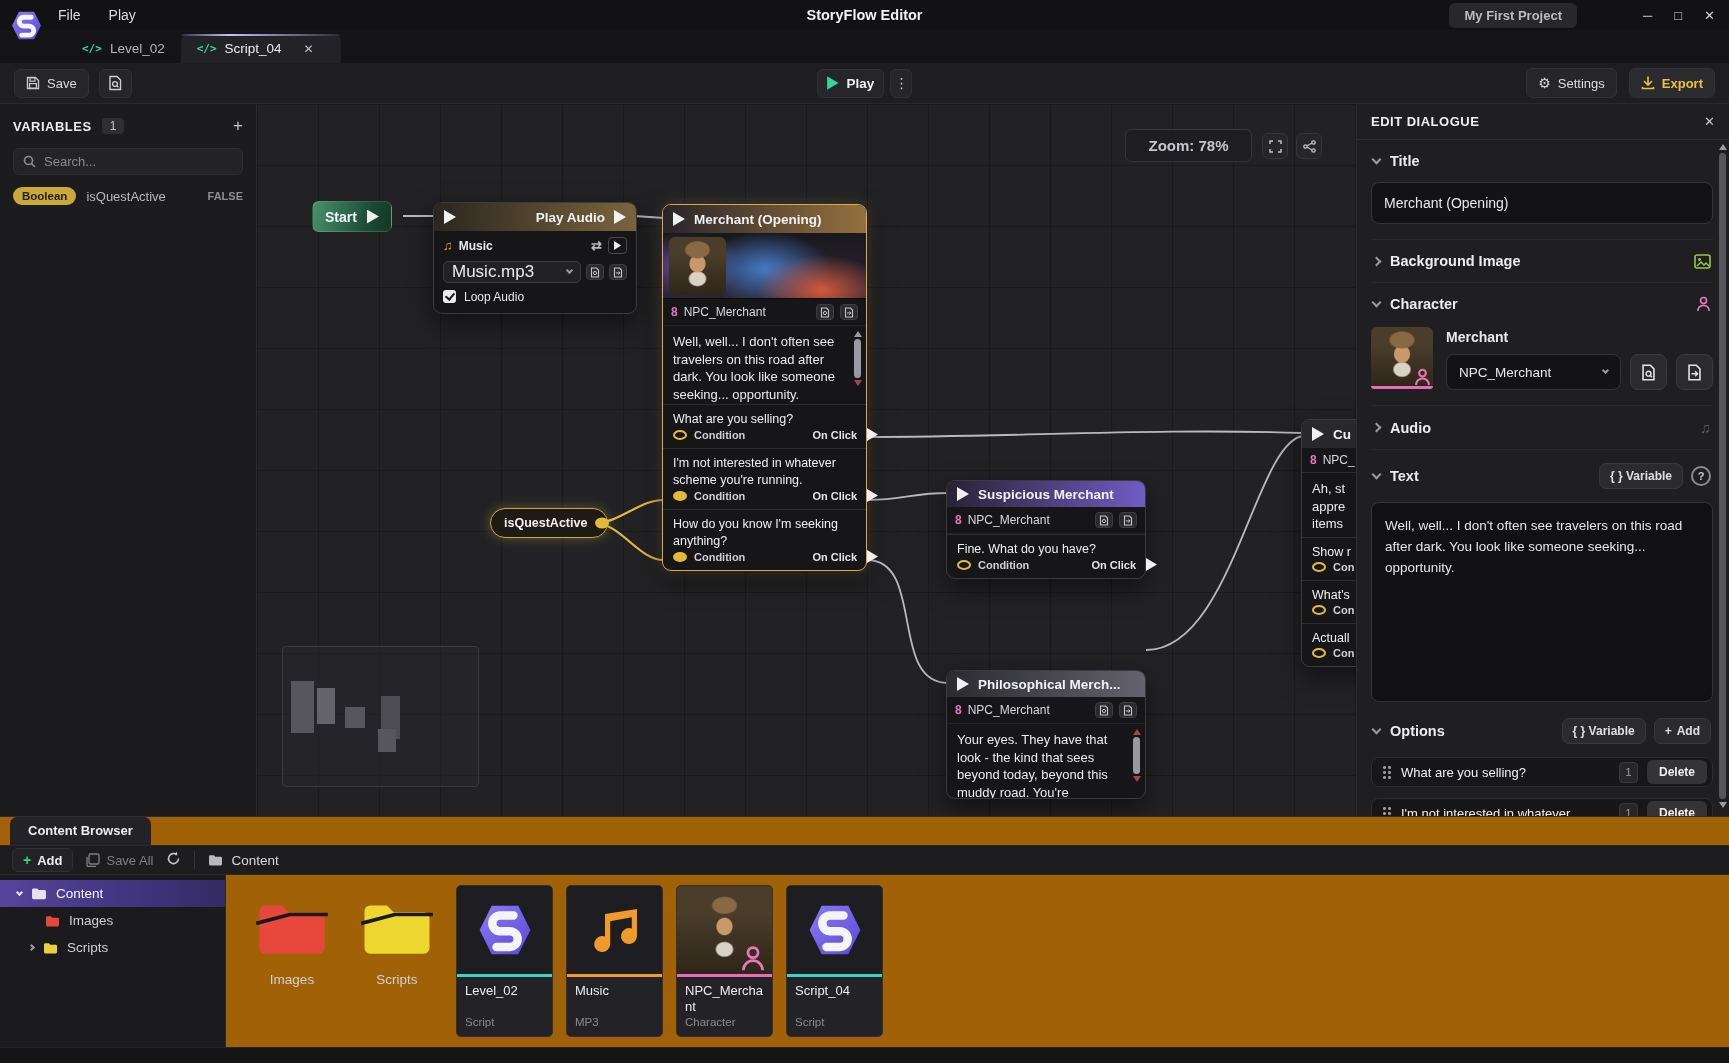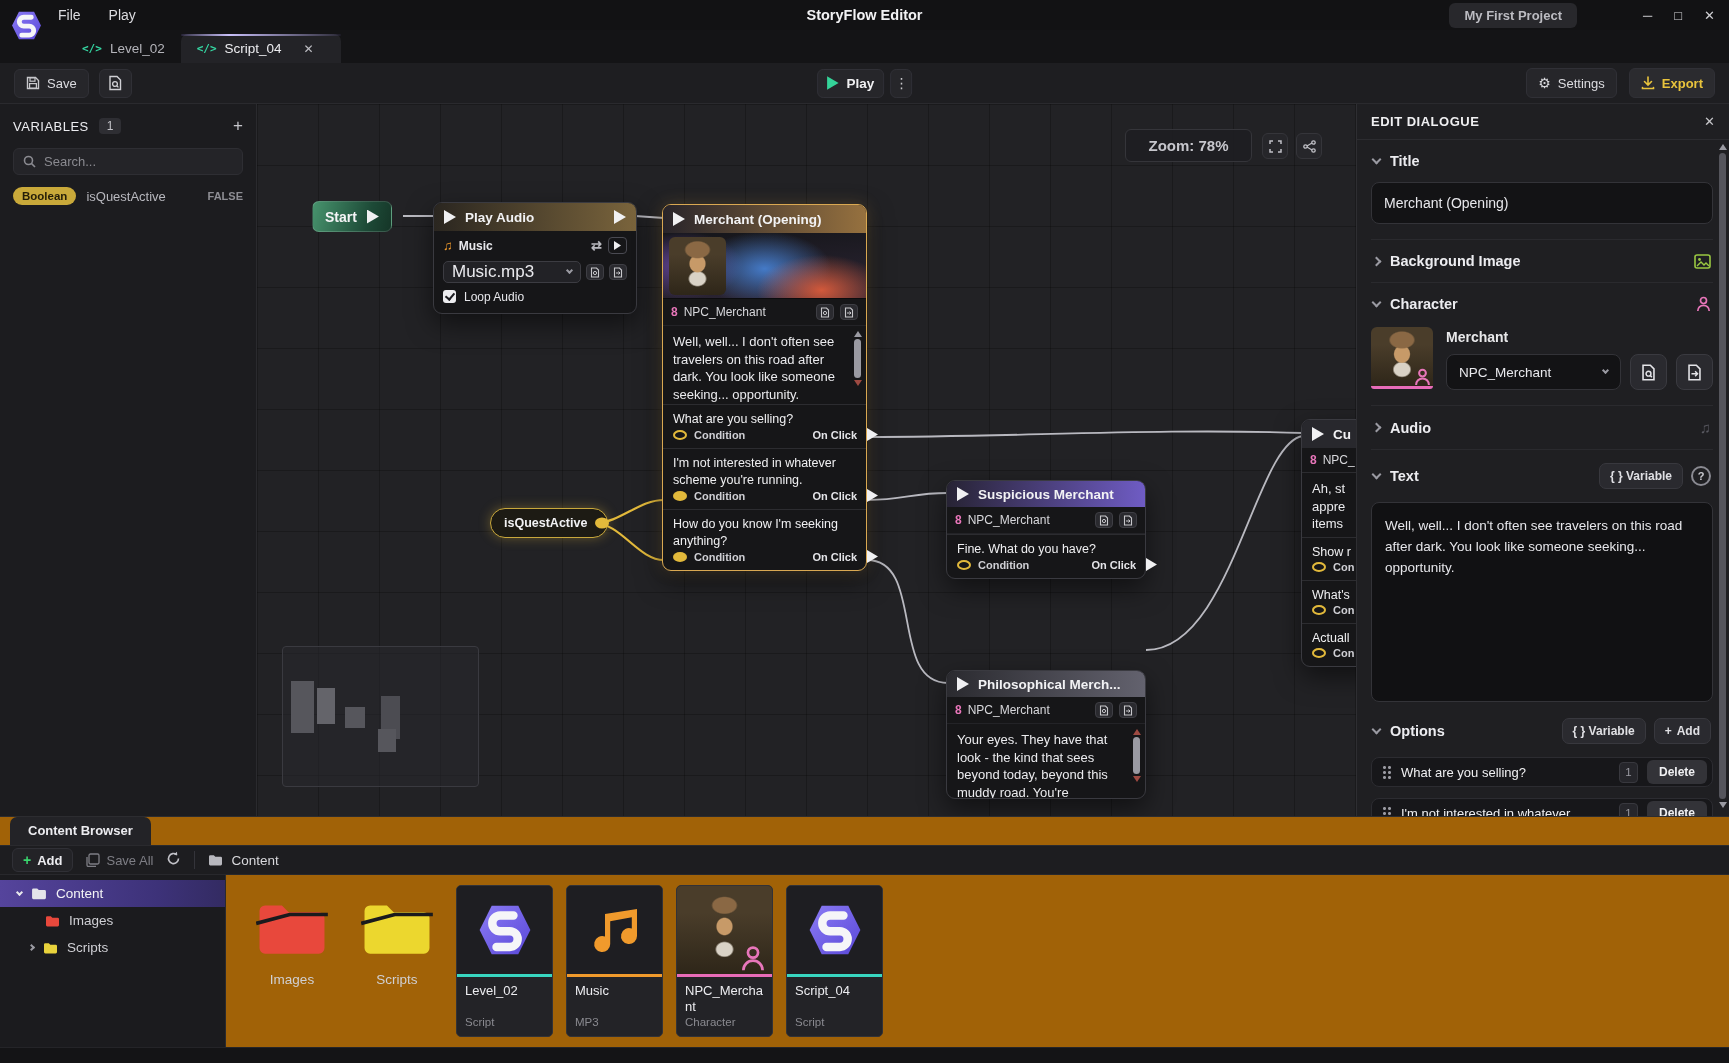--- a/index.html
+++ b/index.html
@@ -34,21 +34,21 @@
   .kebab{background:#26262a;border:1px solid #303036;border-radius:6px;width:22px;height:29px;display:flex;align-items:center;justify-content:center;color:#c8c8cc;font-size:14px}
   .right-group{margin-left:auto;display:flex;gap:12px}
   .export-btn{color:#e8c33c;font-weight:bold;background:#2b2b2f}
 
   
   .main{flex:1;display:flex;min-height:0}
 
   
   .sidebar{width:257px;background:#1c1c1f;border-right:1px solid #2a2a2e;padding:12px 13px;flex:none}
   .sb-head{display:flex;align-items:center;gap:10px}
-  .sb-title{font-size:13px;font-weight:normal;letter-spacing:.5px;color:#ececf0}
+  .sb-title{font-size:13px;font-weight:bold;letter-spacing:.5px;color:#ececf0}
   .count-badge{background:#2e2e33;border-radius:4px;padding:1px 8px;font-size:12px;color:#c2c2c8}
   .sb-plus{margin-left:auto;color:#c6c6cc;font-size:17px}
   .searchbox{margin-top:12px;background:#242428;border:1px solid #2e2e33;border-radius:6px;height:27px;display:flex;align-items:center;gap:8px;padding:12px 9px}
   .search-ph{color:#8a8a90;font-size:13px}
   .var-row{margin-top:12px;display:flex;align-items:center;gap:10px}
   .type-pill{background:#c9a93a;color:#241d08;font-size:11.5px;font-weight:bold;border-radius:10px;padding:3px 9px}
   .var-name{color:#b8b8be;font-size:13px;flex:1}
   .var-val{color:#8e8e94;font-size:11px;font-weight:bold}
 
   
@@ -314,21 +314,21 @@
       </svg>
 
       <div class="start-node" style="position:absolute;left:55px;top:97px;z-index:2">
         <span>Start</span>
         <span class="ptri"></span>
       </div>
 
       <div class="node" style="left:176px;top:98px;width:204px">
         <div class="nhead pa-head">
           <span class="ptri"></span>
-          <span class="ntitle" style="flex:1;text-align:left">Play Audio</span>
+          <span class="ntitle" style="flex:1;text-align:right">Play Audio</span>
           <span class="ptri head-out"></span>
         </div>
         <div class="pa-row">
           <span class="music-note">♫</span>
           <span>Music</span>
           <span class="spacer"></span>
           <span class="repeat-ic">⇄</span>
           <span class="mini-play">
               <span class="ptri"></span>
             </span>

